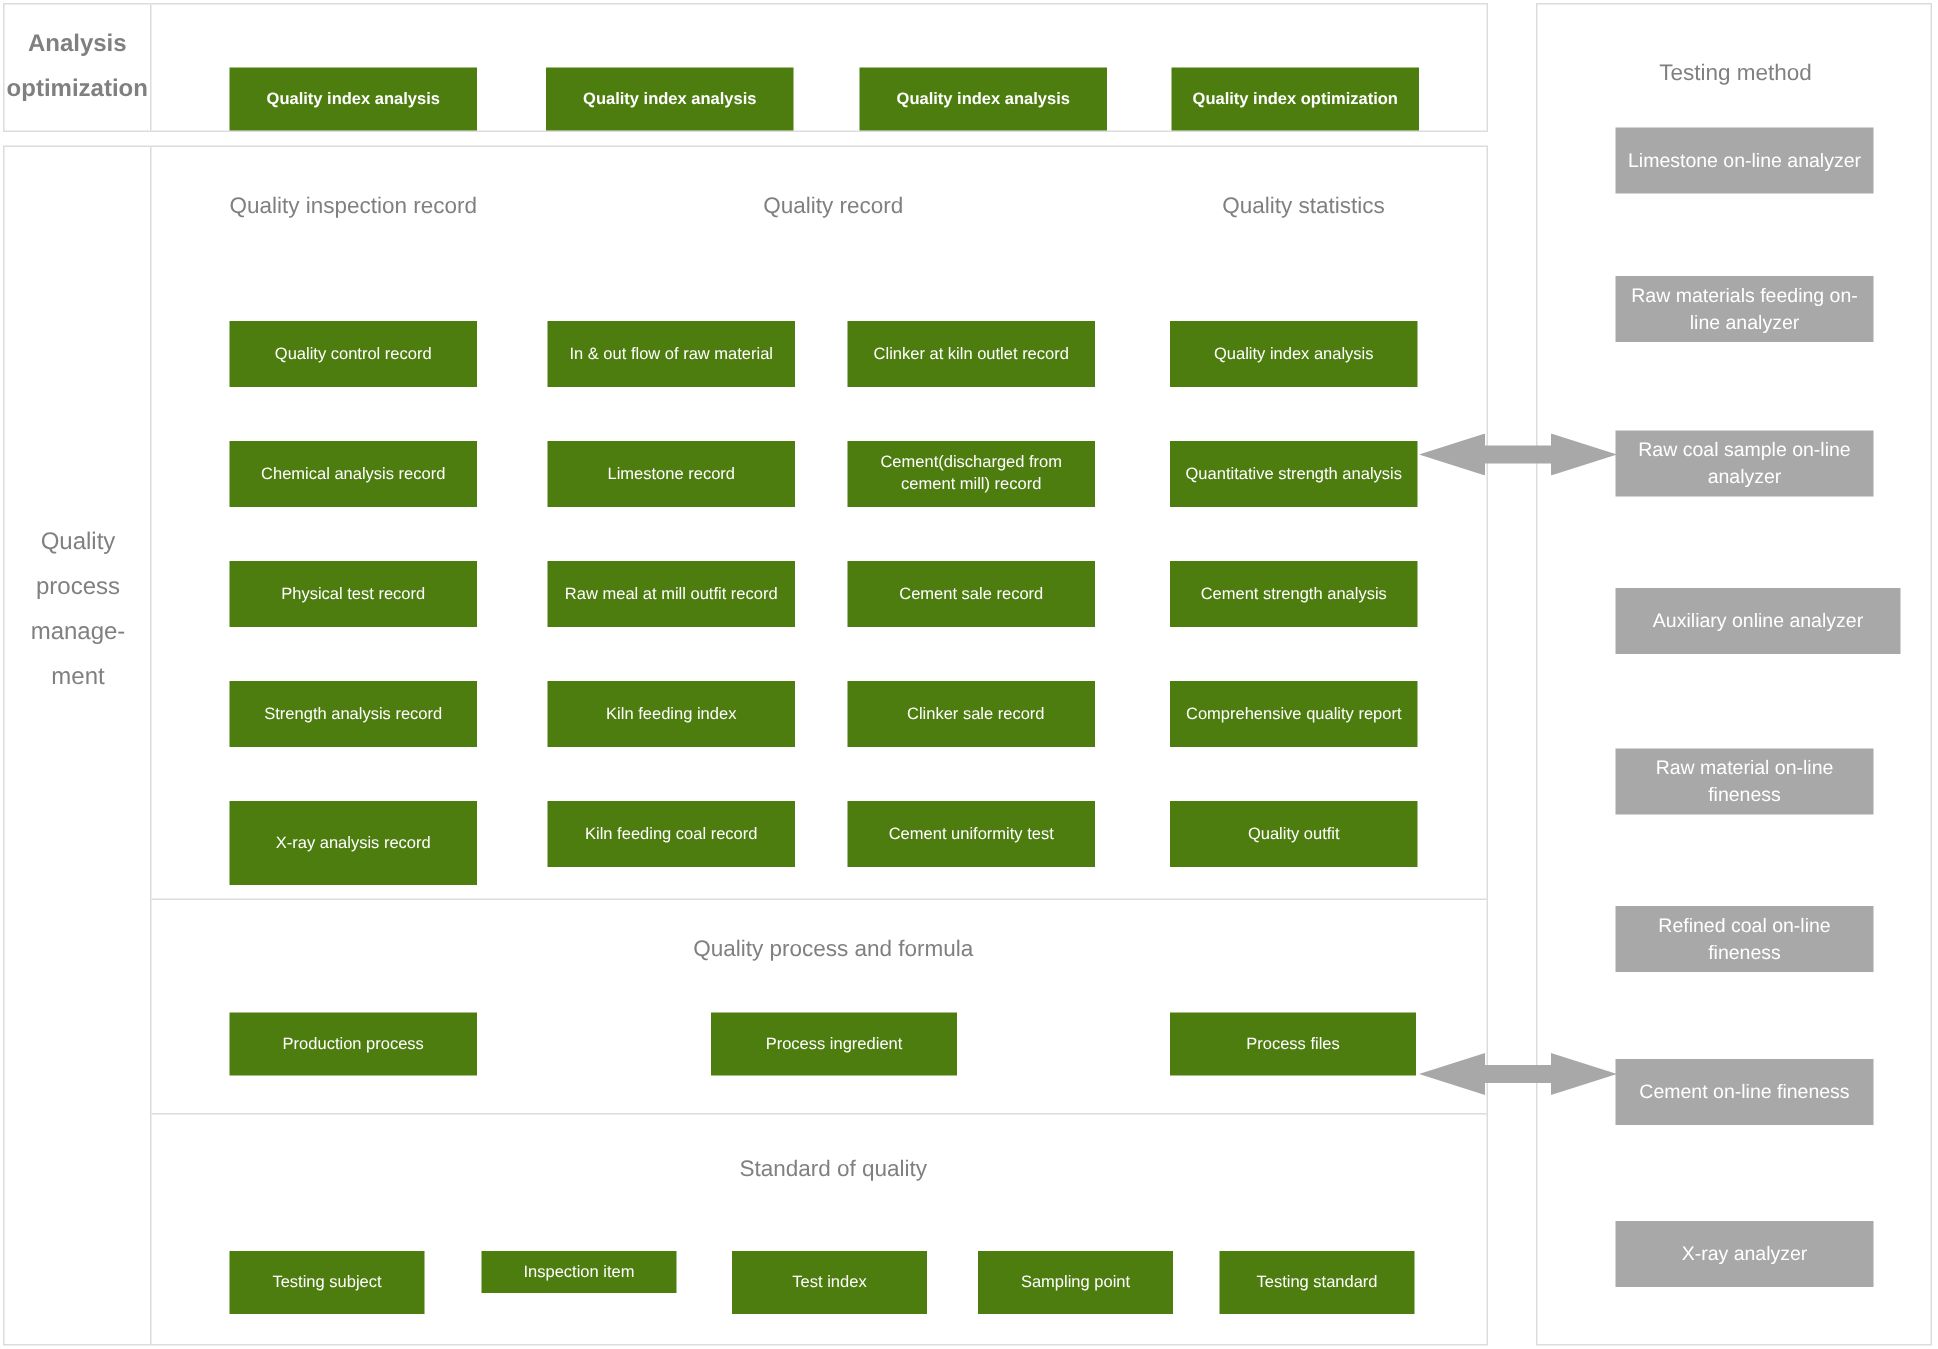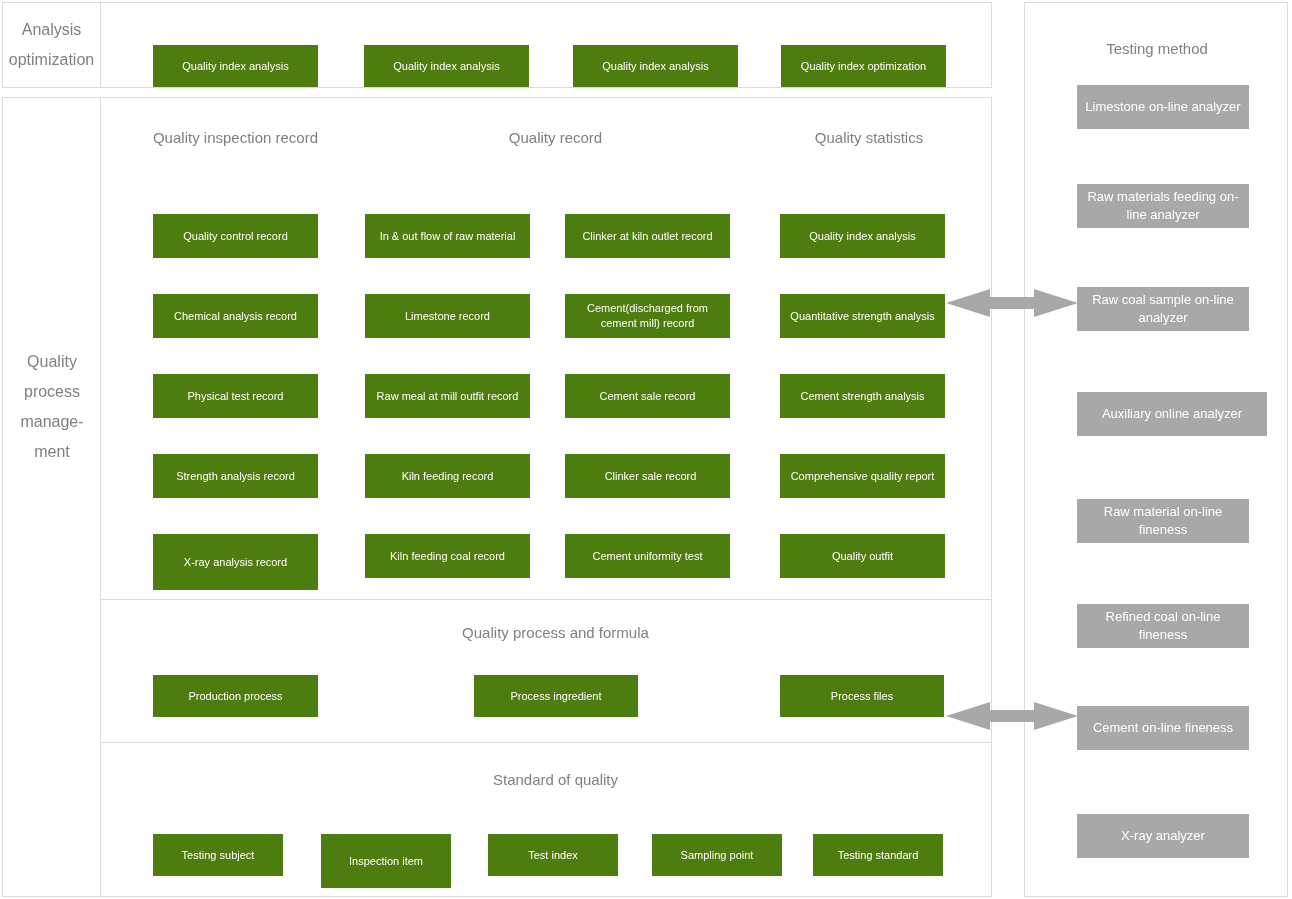--- a/index.html
+++ b/index.html
@@ -20,21 +20,21 @@
     padding:2px 8px;box-sizing:border-box;}
   .sec-header{position:absolute;color:#808080;font-size:15px;text-align:center;height:20px;line-height:20px;}
   .hline{position:absolute;left:98px;right:0;height:1px;background:#dcdcdc;}
   .arrow{position:absolute;z-index:3;}
 </style>
 </head>
 <body>
 
 <div class="canvas">
 
-  <div class="panel" style="left:2px;top:2px;width:990px;height:86px;">
+  <div class="panel" style="left:2px;top:2px;width:990px;height:86px;font-weight:bold;">
     <div class="side-label">
       <div class="side-label-inner">Analysis optimization</div>
     </div>
     <div class="btn" style="left:150px;top:22px;width:165px;height:42px;">Quality index analysis</div>
     <div class="btn" style="left:361px;top:22px;width:165px;height:42px;">Quality index analysis</div>
     <div class="btn" style="left:570px;top:22px;width:165px;height:42px;">Quality index analysis</div>
     <div class="btn" style="left:778px;top:22px;width:165px;height:42px;">Quality index optimization</div>
   </div>
 
   <div class="panel" style="left:2px;top:97px;width:990px;height:800px;">
@@ -64,37 +64,37 @@
     <div class="btn" style="left:362px;top:176px;width:165px;height:44px;">Limestone record</div>
     <div class="btn" style="left:562px;top:176px;width:165px;height:44px;">Cement(discharged from cement mill) record</div>
     <div class="btn" style="left:777px;top:176px;width:165px;height:44px;">Quantitative strength analysis</div>
 
     <div class="btn" style="left:150px;top:256px;width:165px;height:44px;">Physical test record</div>
     <div class="btn" style="left:362px;top:256px;width:165px;height:44px;">Raw meal at mill outfit record</div>
     <div class="btn" style="left:562px;top:256px;width:165px;height:44px;">Cement sale record</div>
     <div class="btn" style="left:777px;top:256px;width:165px;height:44px;">Cement strength analysis</div>
 
     <div class="btn" style="left:150px;top:336px;width:165px;height:44px;">Strength analysis record</div>
-    <div class="btn" style="left:362px;top:336px;width:165px;height:44px;">Kiln feeding record</div>
+    <div class="btn" style="left:362px;top:336px;width:165px;height:44px;">Kiln feeding index</div>
     <div class="btn" style="left:562px;top:336px;width:165px;height:44px;padding-left:12px;">Clinker sale record</div>
     <div class="btn" style="left:777px;top:336px;width:165px;height:44px;">Comprehensive quality report</div>
 
     <div class="btn" style="left:150px;top:416px;width:165px;height:56px;">X-ray analysis record</div>
     <div class="btn" style="left:362px;top:416px;width:165px;height:44px;">Kiln feeding coal record</div>
     <div class="btn" style="left:562px;top:416px;width:165px;height:44px;">Cement uniformity test</div>
     <div class="btn" style="left:777px;top:416px;width:165px;height:44px;">Quality outfit</div>
 
     <div class="sec-header" style="left:365px;top:525px;width:375px;">Quality process and formula</div>
     <div class="btn" style="left:150px;top:557px;width:165px;height:42px;">Production process</div>
     <div class="btn" style="left:471px;top:557px;width:164px;height:42px;">Process ingredient</div>
     <div class="btn" style="left:777px;top:557px;width:164px;height:42px;">Process files</div>
 
     <div class="sec-header" style="left:365px;top:672px;width:375px;">Standard of quality</div>
     <div class="btn" style="left:150px;top:716px;width:130px;height:42px;">Testing subject</div>
-    <div class="btn" style="left:318px;top:716px;width:130px;height:54px;">Inspection item</div>
+    <div class="btn" style="left:318px;top:716px;width:130px;height:28px;">Inspection item</div>
     <div class="btn" style="left:485px;top:716px;width:130px;height:42px;">Test index</div>
     <div class="btn" style="left:649px;top:716px;width:130px;height:42px;">Sampling point</div>
     <div class="btn" style="left:810px;top:716px;width:130px;height:42px;">Testing standard</div>
   </div>
 
   <div class="panel" style="left:1024px;top:2px;width:264px;height:895px;">
     <div class="sec-header" style="left:0;top:36px;width:264px;">Testing method</div>
     <div class="gbox" style="left:52px;top:82px;width:172px;height:44px;">Limestone on-line analyzer</div>
     <div class="gbox" style="left:52px;top:181px;width:172px;height:44px;">Raw materials feeding on-line analyzer</div>
     <div class="gbox" style="left:52px;top:284px;width:172px;height:44px;">Raw coal sample on-line analyzer</div>

